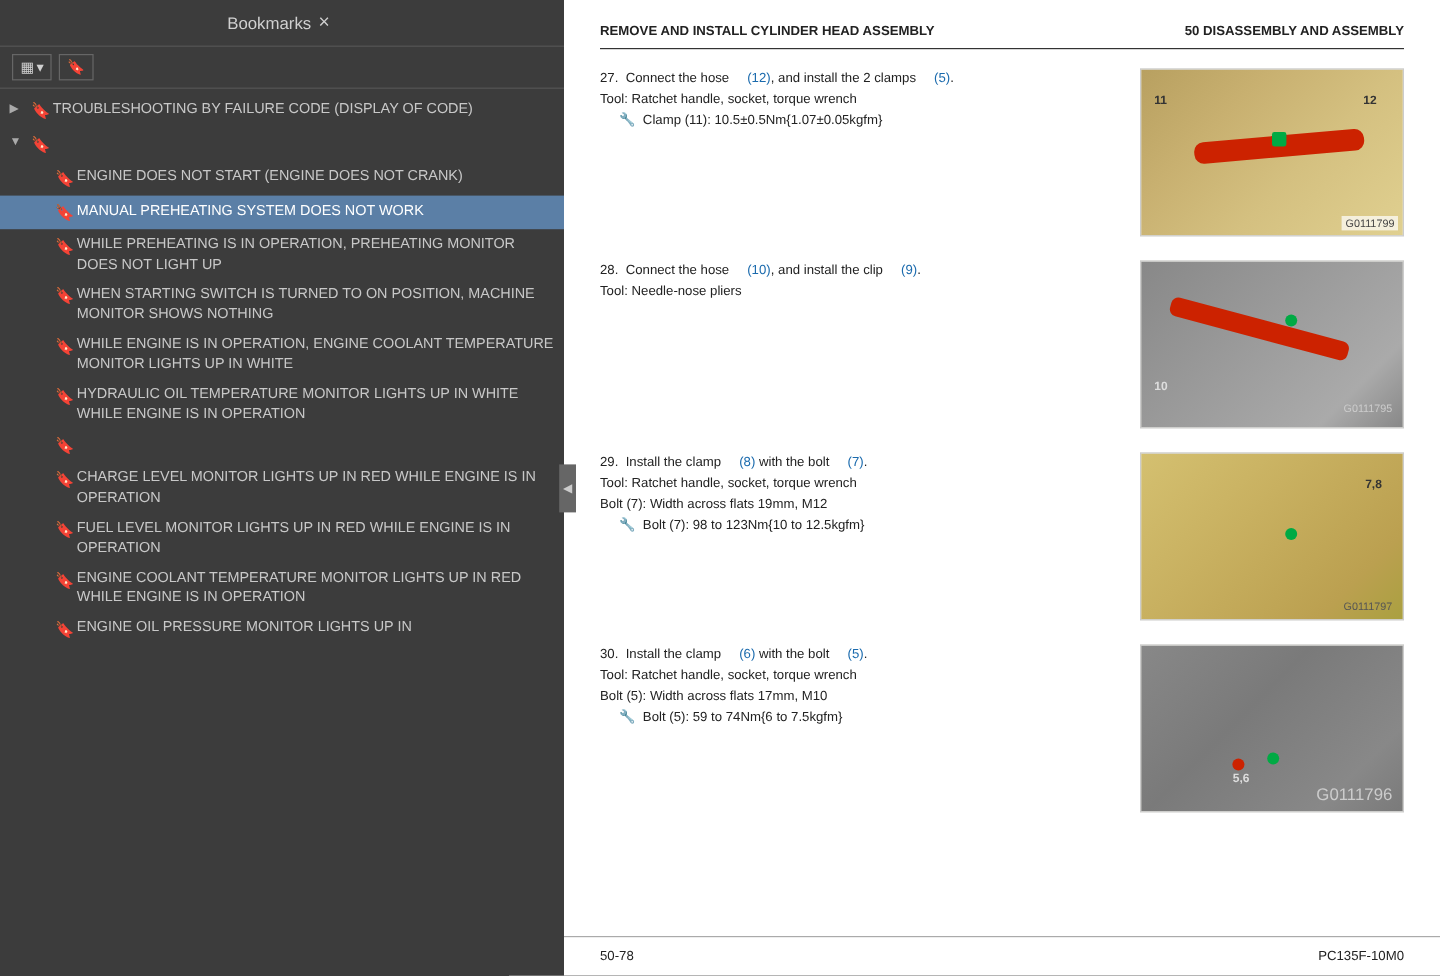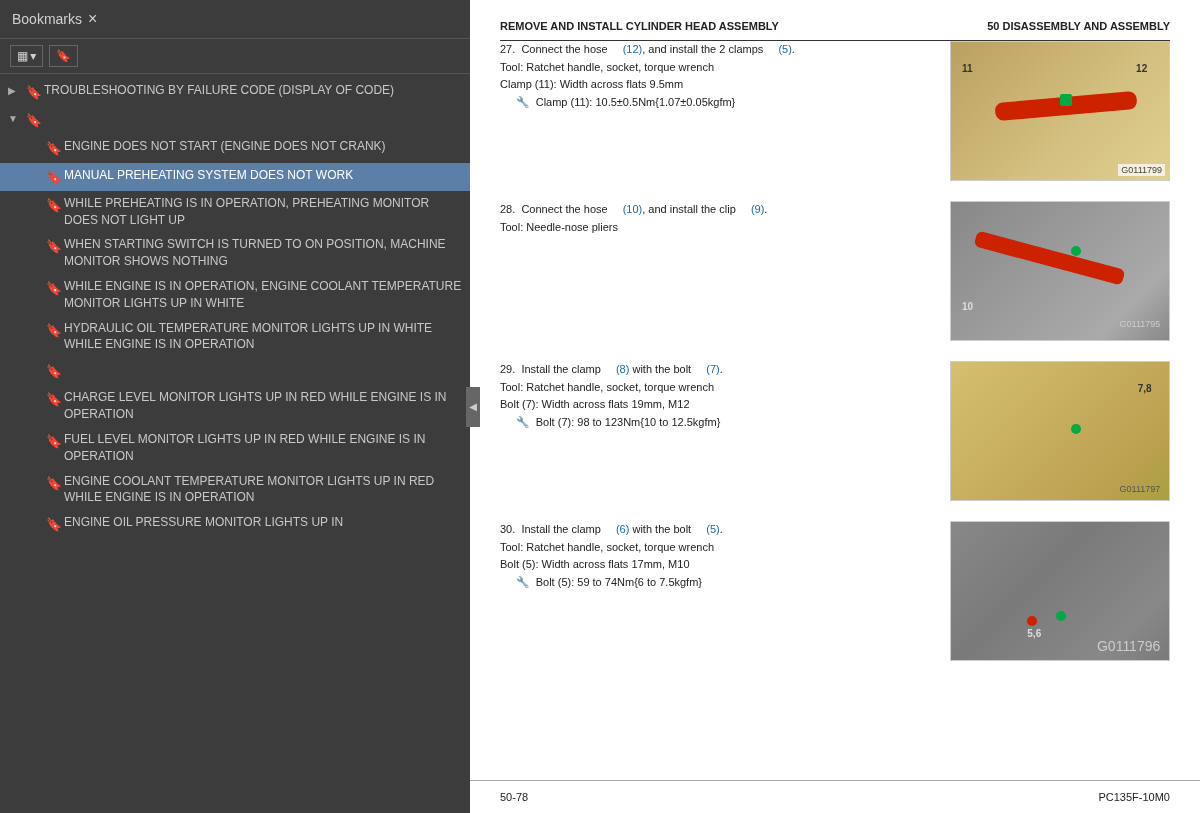--- a/index.html
+++ b/index.html
@@ -11,21 +11,21 @@
       height: 813px;
       background: #3c3c3c;
       display: flex;
       flex-direction: column;
       color: #d0d0d0;
       flex-shrink: 0;
     }
 
     .bookmarks-header {
       display: flex;
-      justify-content: flex-start;
+      justify-content: center;
       align-items: center;
       padding: 8px 12px;
       background: #3c3c3c;
       border-bottom: 1px solid #555;
     }
 
     .bookmarks-title {
       font-size: 14px;
       color: #d0d0d0;
       font-weight: normal;
@@ -156,21 +156,21 @@
       font-size: 11px;
       color: #222;
     }
 
     .doc-header {
       display: flex;
       justify-content: space-between;
       align-items: center;
       padding-bottom: 8px;
       border-bottom: 1px solid #333;
-      margin-bottom: 0;
+      margin-bottom: 16px;
     }
 
     .doc-header-left {
       font-size: 11px;
       font-weight: bold;
       color: #222;
     }
 
     .doc-header-right {
       font-size: 11px;
@@ -452,21 +452,20 @@
 
     <div class="doc-header">
       <span class="doc-header-left">REMOVE AND INSTALL CYLINDER HEAD ASSEMBLY</span>
       <span class="doc-header-right">50 DISASSEMBLY AND ASSEMBLY</span>
     </div>
 
     <div class="doc-step">
       <div class="doc-step-text">
         <div>27.&nbsp; Connect the hose <span class="link">(12)</span>, and install the 2 clamps <span class="link">(5)</span>.</div>
         <div>Tool: Ratchet handle, socket, torque wrench</div>
-        <div>Clamp (11): Width across flats 9.5mm</div>
         <div class="indent-line">
           <span>🔧</span>
           <span>Clamp (11): 10.5±0.5Nm{1.07±0.05kgfm}</span>
         </div>
       </div>
       <div class="doc-step-img">
         <div class="img-placeholder img1">
           <div style="position:absolute;top:15%;left:5%;font-size:10px;color:#333;font-weight:bold;">11</div>
           <div style="position:absolute;top:15%;right:10%;font-size:10px;color:#333;font-weight:bold;">12</div>
           <span class="img1-label">G0111799</span>

